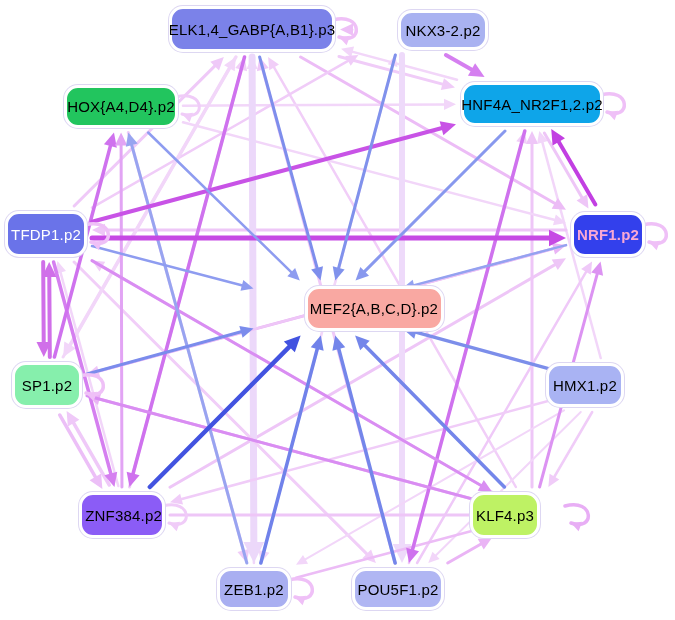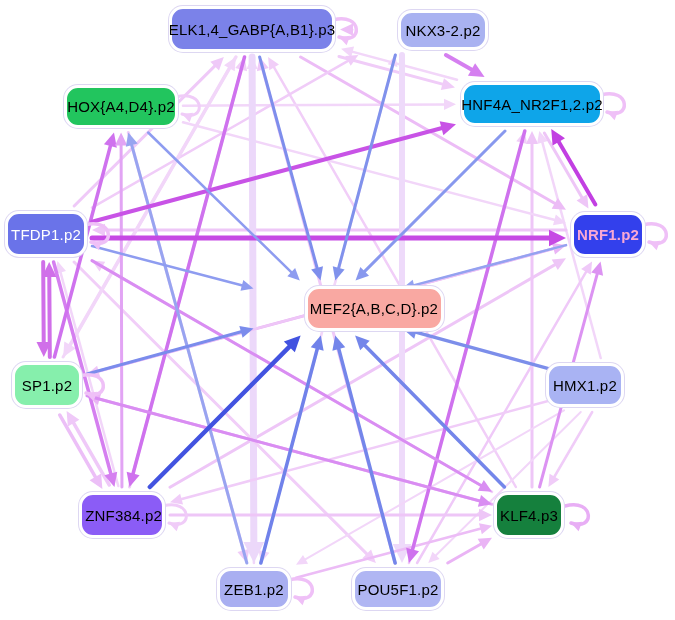--- a/index.html
+++ b/index.html
@@ -353,21 +353,21 @@
       </div>
       <div class="node" style="left: 461px; top: 82px; width: 142px; height: 44px; background: #0ea5e9; color: rgb(0, 0, 0);">
         <span>HNF4A_NR2F1,2.p2</span>
       </div>
       <div class="node" style="left: 571px; top: 211.5px; width: 74px; height: 45px; background: rgb(51, 64, 236); color: #f9a8d4; font-weight: bold;">
         <span>NRF1.p2</span>
       </div>
       <div class="node" style="left: 546px; top: 363px; width: 78px; height: 44px; background: rgb(169, 179, 243); color: rgb(0, 0, 0);">
         <span>HMX1.p2</span>
       </div>
-      <div class="node" style="left: 494px; top: 492px; width: 70px; height: 46px; background: #15803d; color: rgb(0, 0, 0);">
+      <div class="node" style="left: 470px; top: 492px; width: 70px; height: 46px; background: #bef264; color: rgb(0, 0, 0);">
         <span>KLF4.p3</span>
       </div>
       <div class="node" style="left: 352px; top: 568px; width: 92px; height: 42px; background: rgb(176, 182, 243); color: rgb(0, 0, 0);">
         <span>POU5F1.p2</span>
       </div>
       <div class="node" style="left: 217px; top: 568px; width: 74px; height: 42px; background: rgb(169, 175, 241); color: rgb(0, 0, 0);">
         <span>ZEB1.p2</span>
       </div>
       <div class="node" style="left: 79px; top: 492px; width: 86px; height: 46px; background: #8b5cf6; color: rgb(0, 0, 0); justify-content: flex-end;">
         <span>ZNF384.p2</span>

